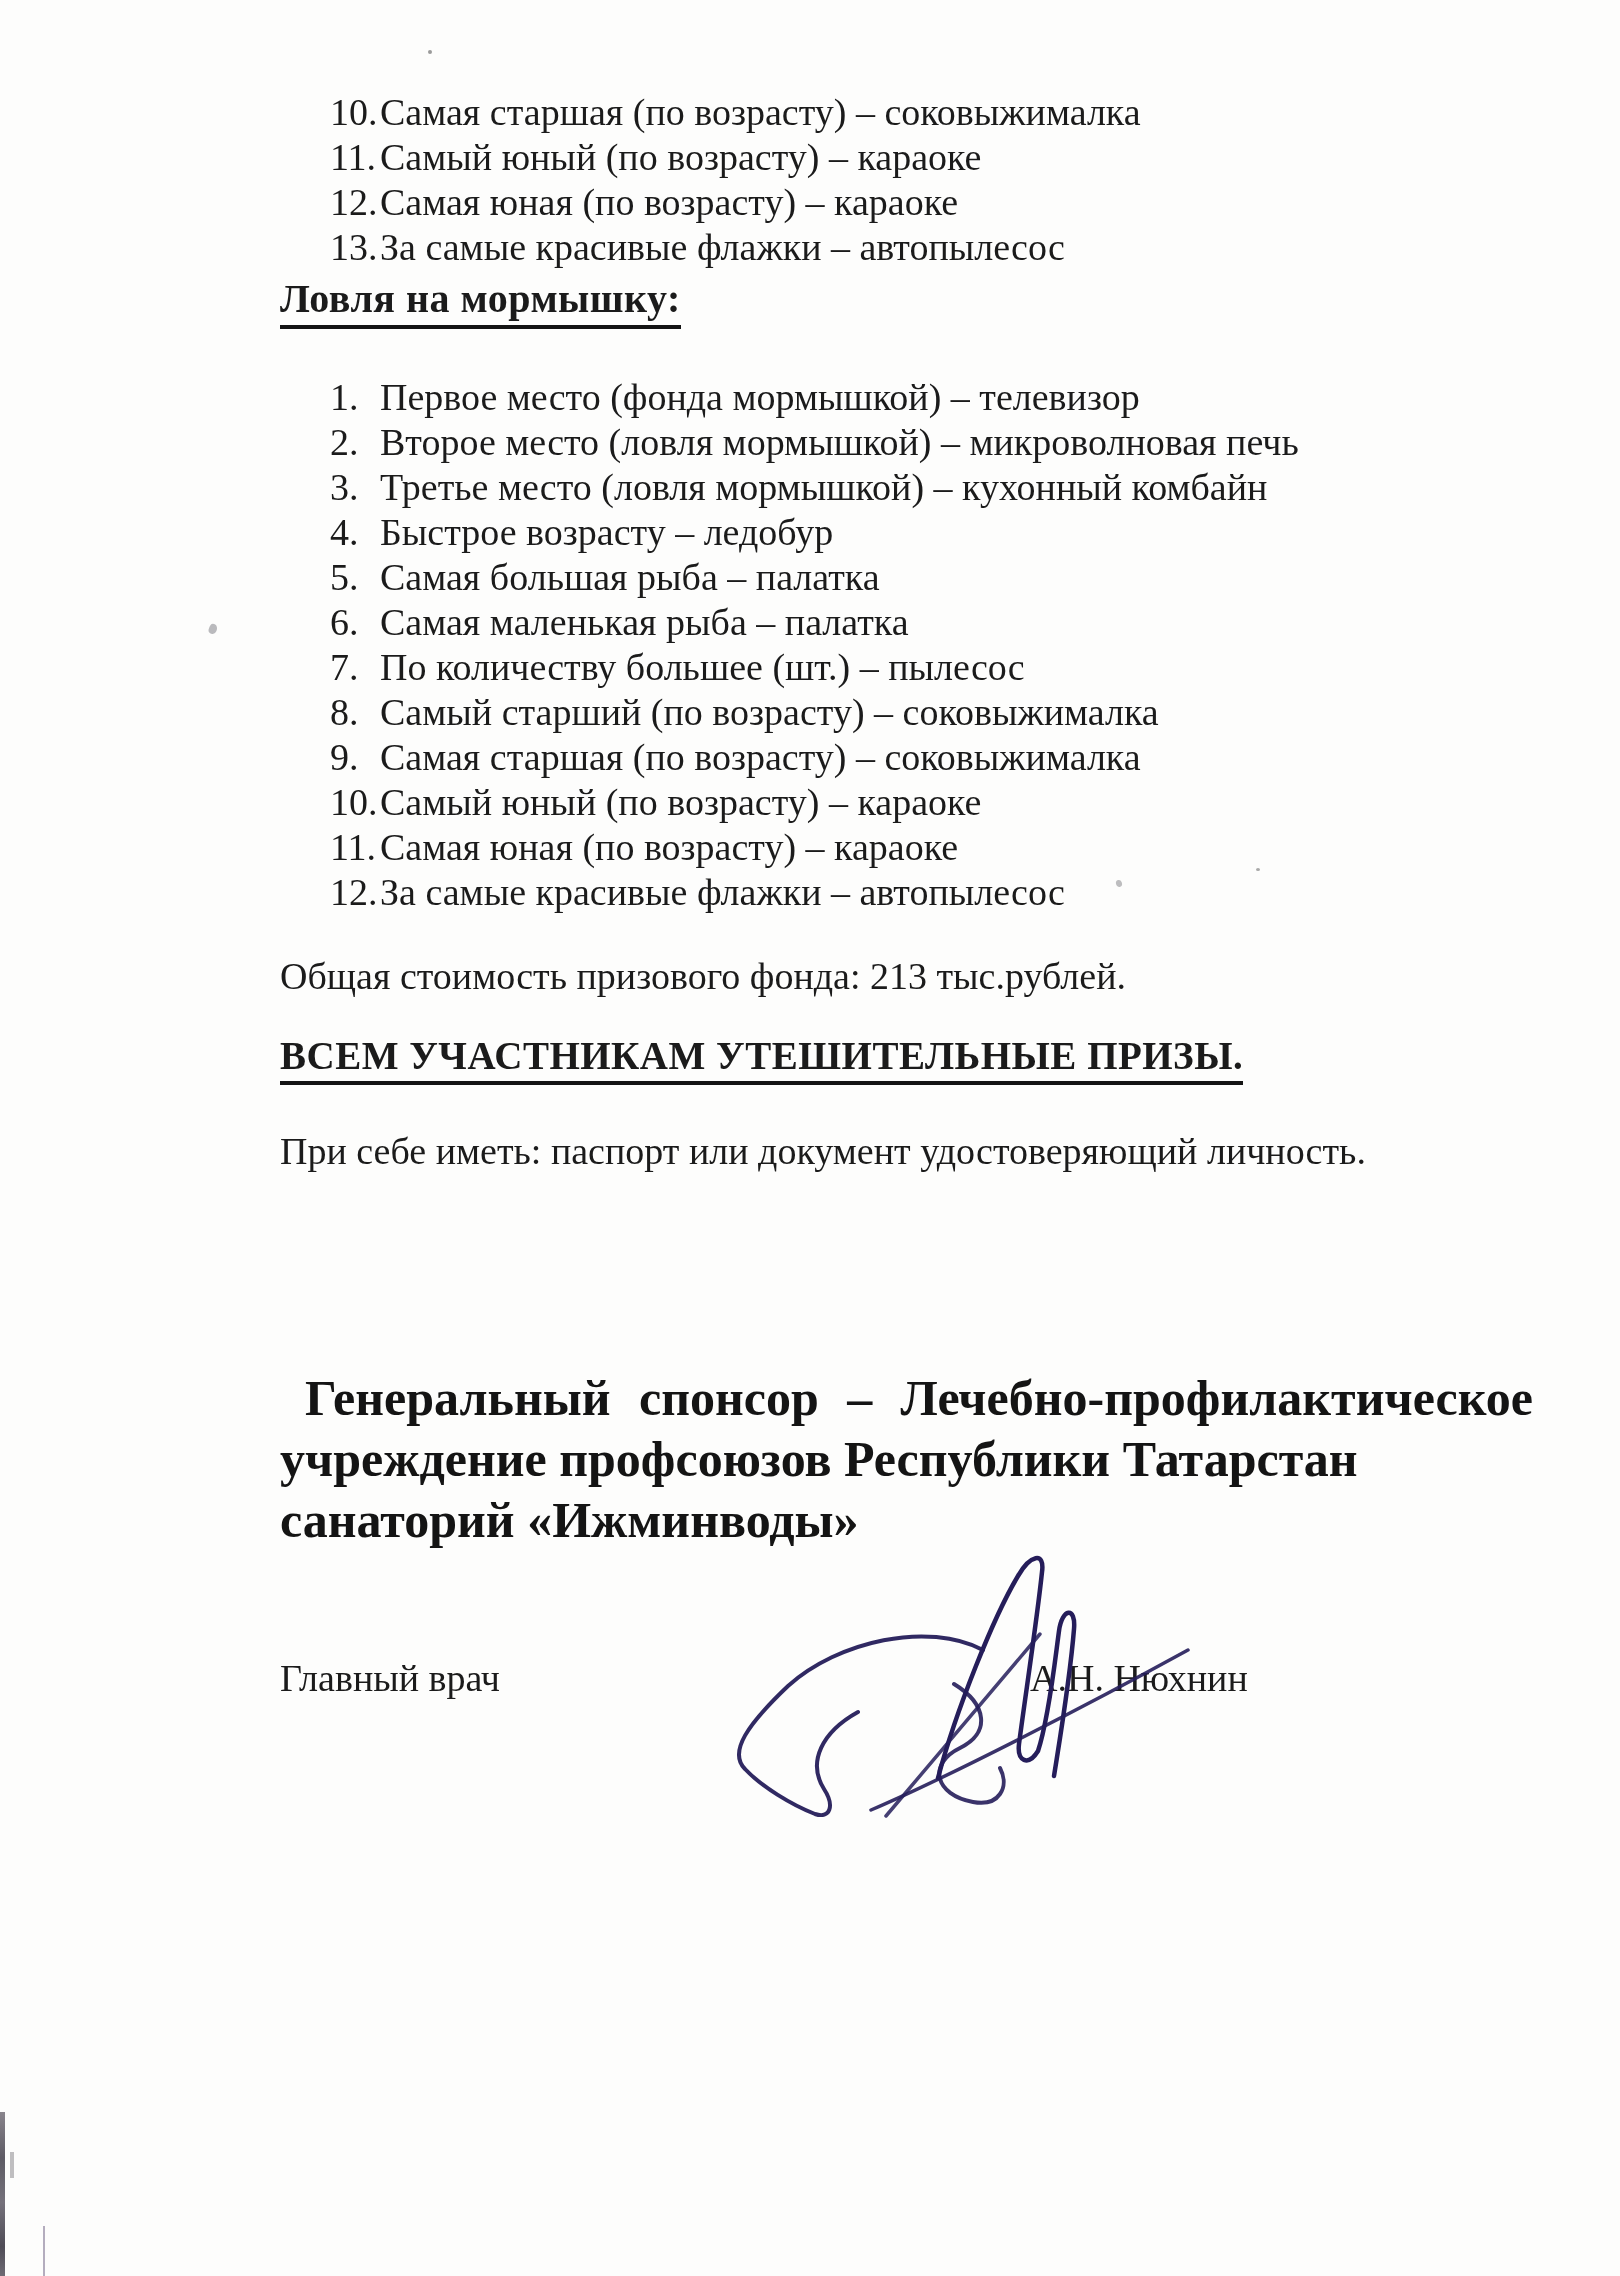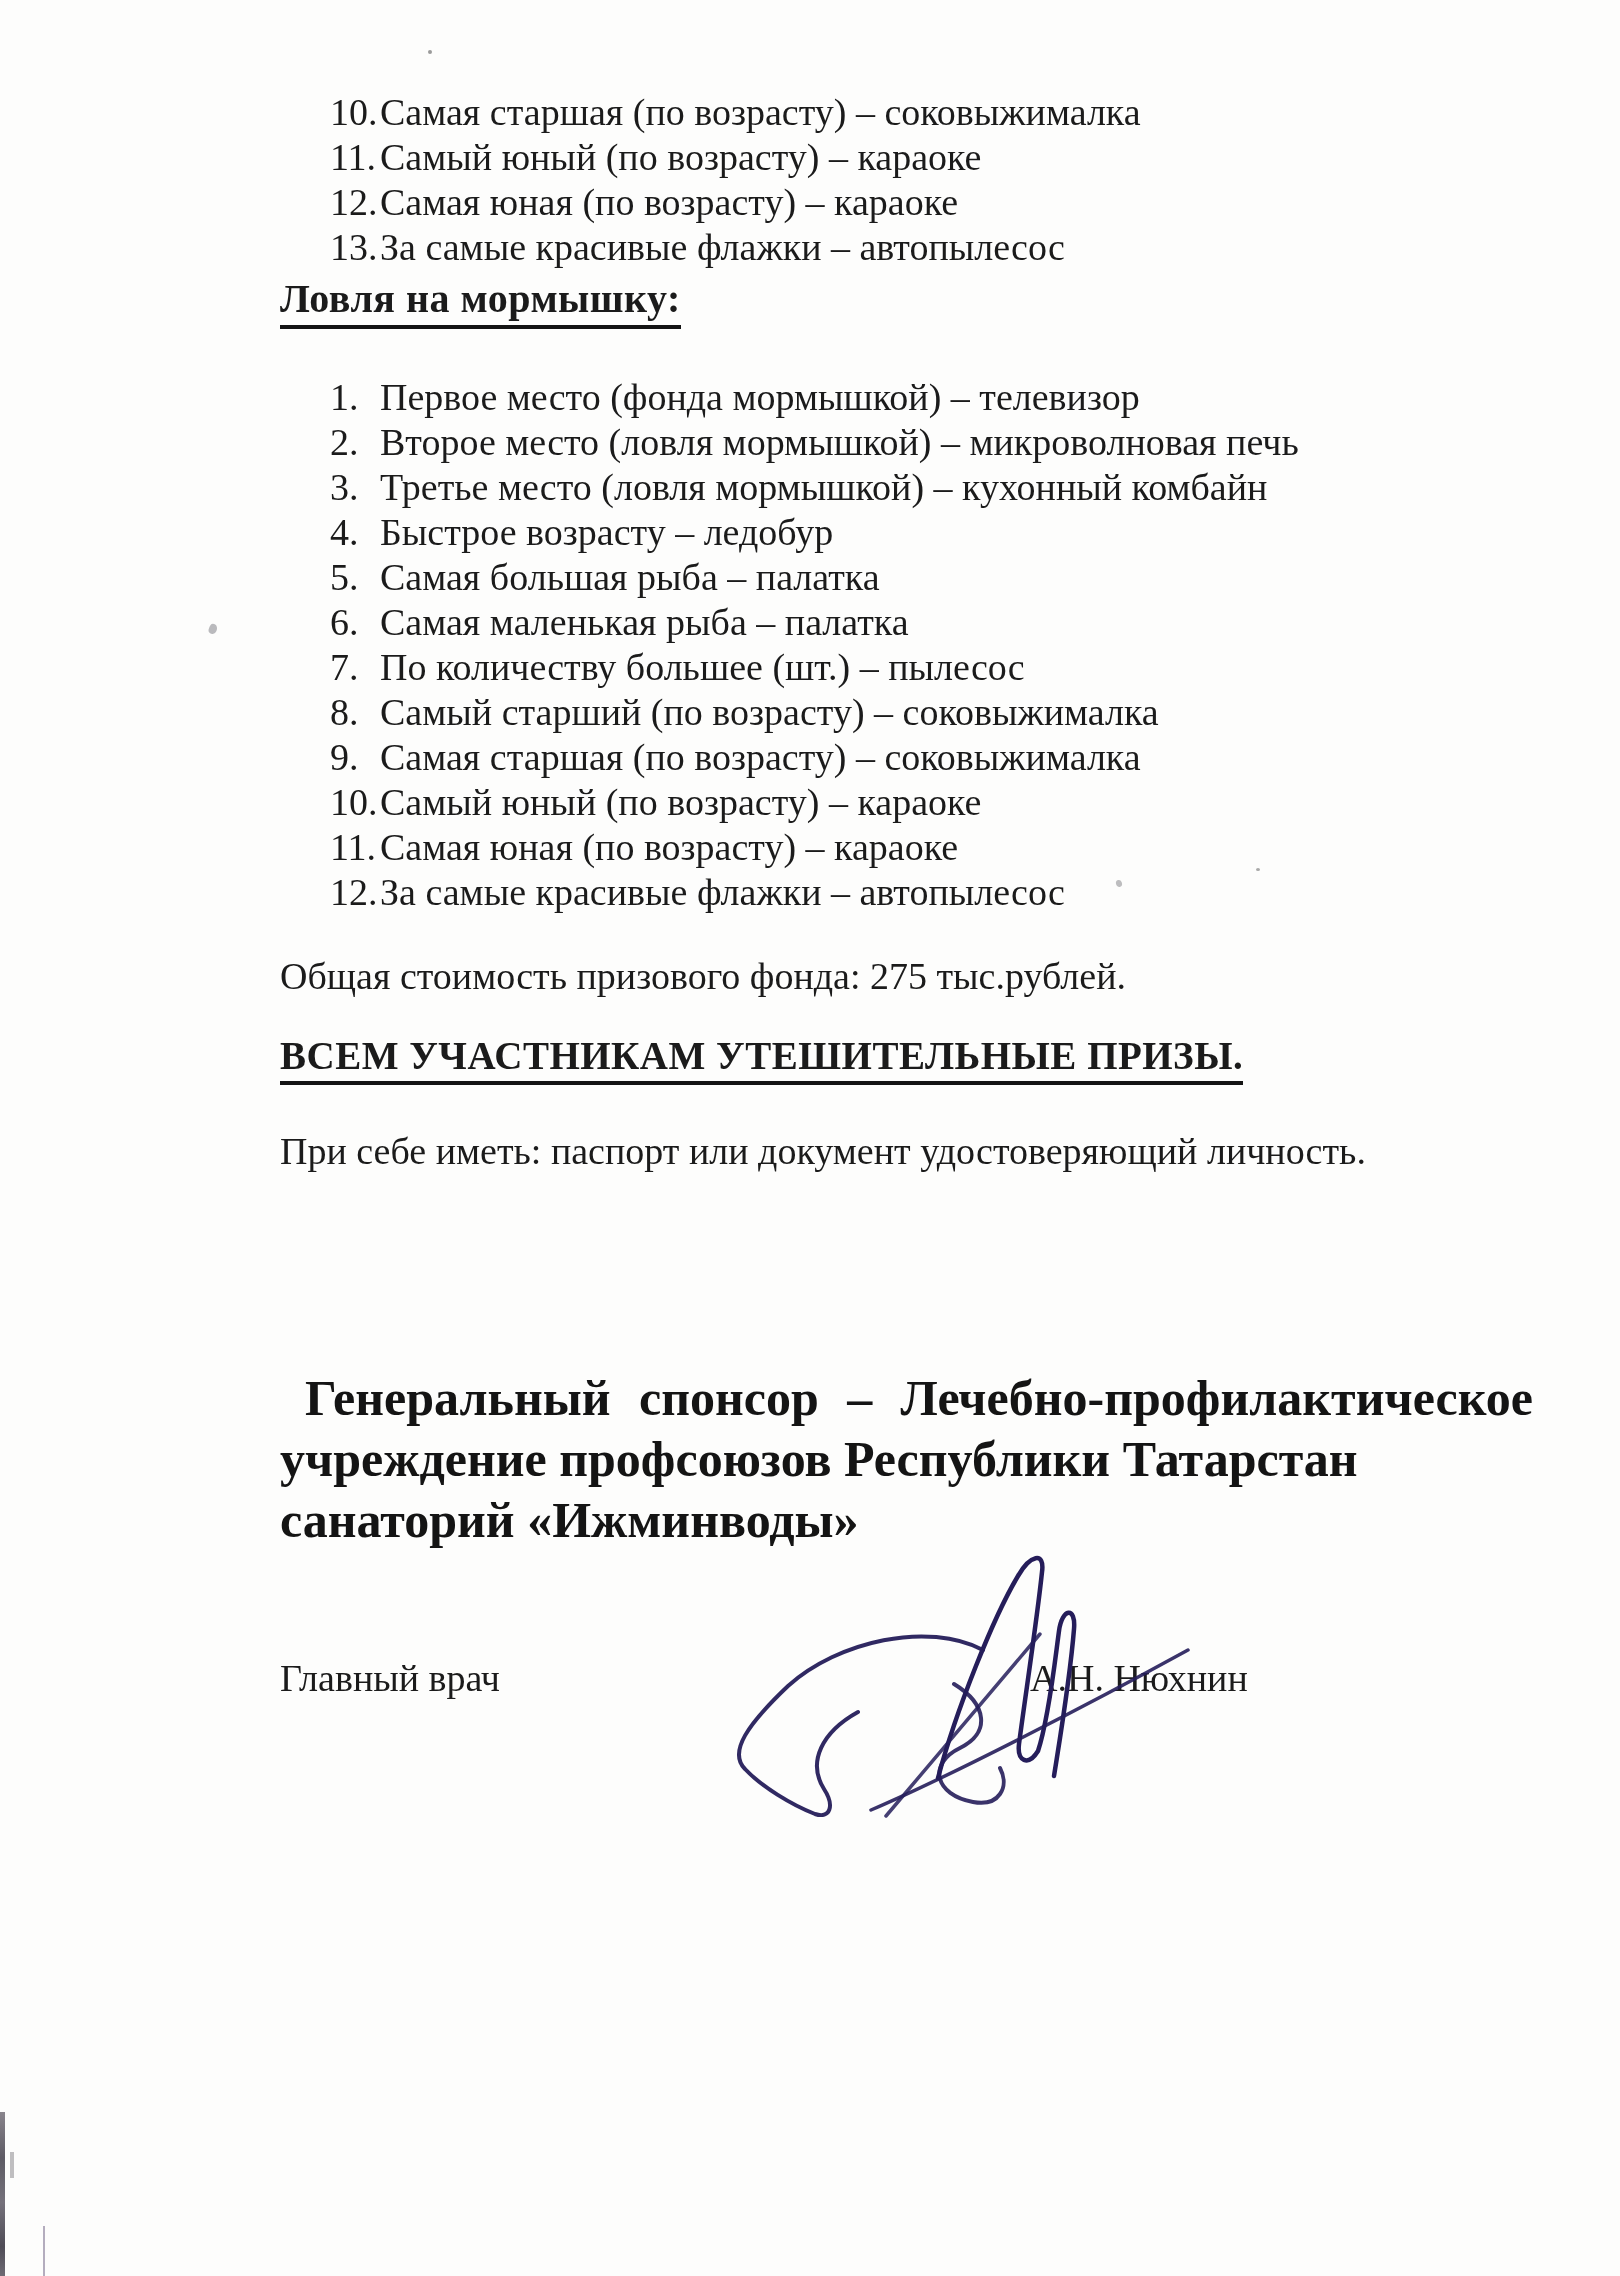--- a/index.html
+++ b/index.html
@@ -103,21 +103,21 @@
 
       <div class="li"><span class="num">9.</span><span>Самая старшая (по возрасту) – соковыжималка</span></div>
 
       <div class="li"><span class="num">10.</span><span>Самый юный (по возрасту) – караоке</span></div>
 
       <div class="li"><span class="num">11.</span><span>Самая юная (по возрасту) – караоке</span></div>
 
       <div class="li"><span class="num">12.</span><span>За самые красивые флажки – автопылесос</span></div>
     </div>
 
-  <div class="abs para" style="left:280px; top:953px;">Общая стоимость призового фонда: 275 тыс.рублей.</div>
+  <div class="abs para" style="left:280px; top:953px;">Общая стоимость призового фонда: 213 тыс.рублей.</div>
 
   <div class="abs" style="left:280px; top:1033px;">
     <span class="h-underlined h2-size">ВСЕМ УЧАСТНИКАМ УТЕШИТЕЛЬНЫЕ ПРИЗЫ.</span>
   </div>
 
   <div class="abs para" style="left:280px; top:1128px;">При себе иметь: паспорт или документ удостоверяющий личность.</div>
 
   <div class="abs sponsor">
     <div class="just">Генеральный спонсор – Лечебно-профилактическое</div>
     <div>учреждение профсоюзов Республики Татарстан</div>

